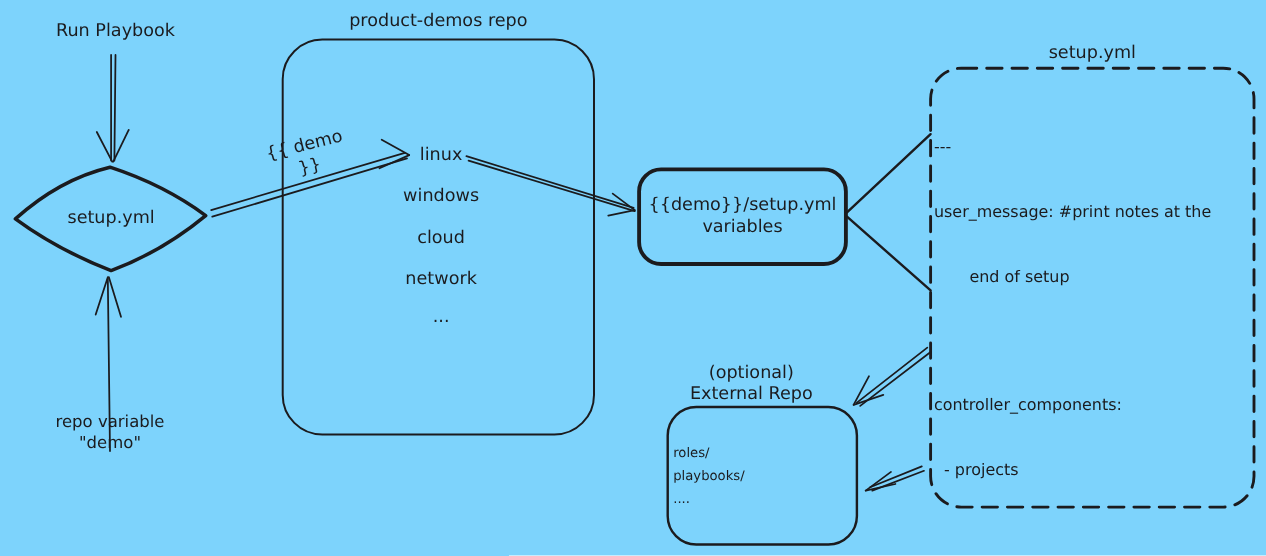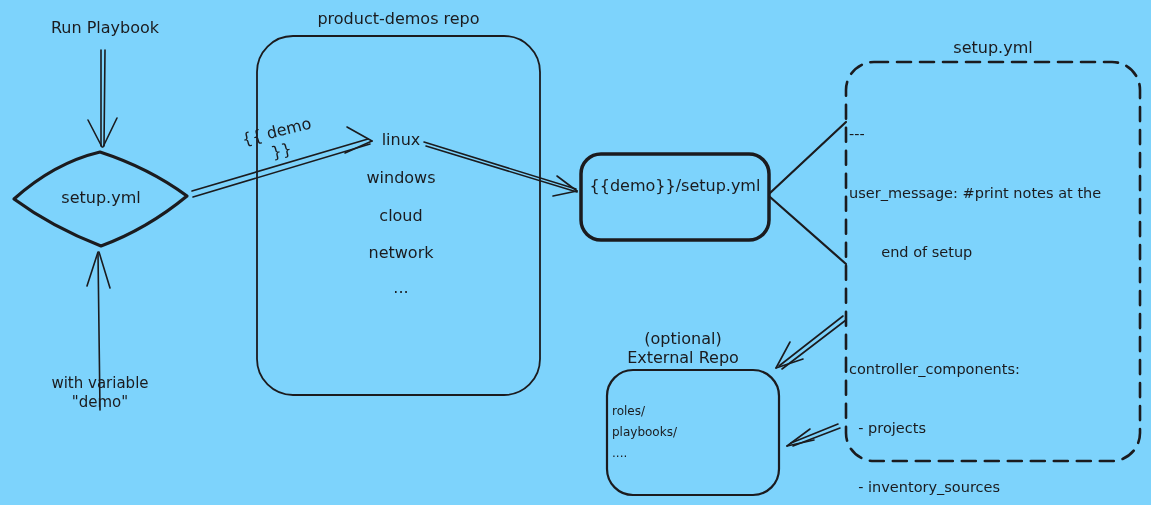--- a/index.html
+++ b/index.html
@@ -80,48 +80,48 @@
       <path d="M810,429 L787,446"></path>
       <path d="M814,440 L787,446"></path>
     </g>
   </svg>
 
   <div class="txt t16 c" style="left:40px; top:18px; width:130px;">Run Playbook</div>
 
   <div class="txt t16 c" style="left:40px; top:188px; width:122px;">setup.yml</div>
 
   <div class="txt t15 c" style="left:30px; top:374px; width:140px;">
-    <div>with variable</div>
+    <div>repo variable</div>
     <div>"demo"</div>
   </div>
 
   <div class="txt t16 c rot" style="left:233px; top:133px; width:95px;">{{ demo }}</div>
 
   <div class="txt t16 c" style="left:257px; top:9px; width:283px;">product-demos repo</div>
 
   <div class="txt t16 c" style="left:328px; top:168px; width:146px;">windows</div>
   <div class="txt t16 c" style="left:328px; top:130px; width:146px;">linux</div>
   <div class="txt t16 c" style="left:328px; top:206px; width:146px;">cloud</div>
   <div class="txt t16 c" style="left:328px; top:243px; width:146px;">network</div>
   <div class="txt t16 c" style="left:328px; top:278px; width:146px;">...</div>
 
   <div class="txt t16 c" style="left:585px; top:176px; width:180px;">
     <div>{{demo}}/setup.yml</div>
+    <div>variables</div>
   </div>
 
   <div class="txt t16 c" style="left:846px; top:38px; width:294px;">setup.yml</div>
 
   <div class="yml-body">
     <div class="yml-line">---</div>
     <div class="yml-line">user_message: #print notes at the</div>
     <div class="yml-line">       end of setup</div>
     <div class="yml-line"></div>
     <div class="yml-line">controller_components:</div>
     <div class="yml-line">  - projects</div>
-    <div class="yml-line">  - inventory_sources</div>
     
     
     
     
     
     
     
     
     
     

